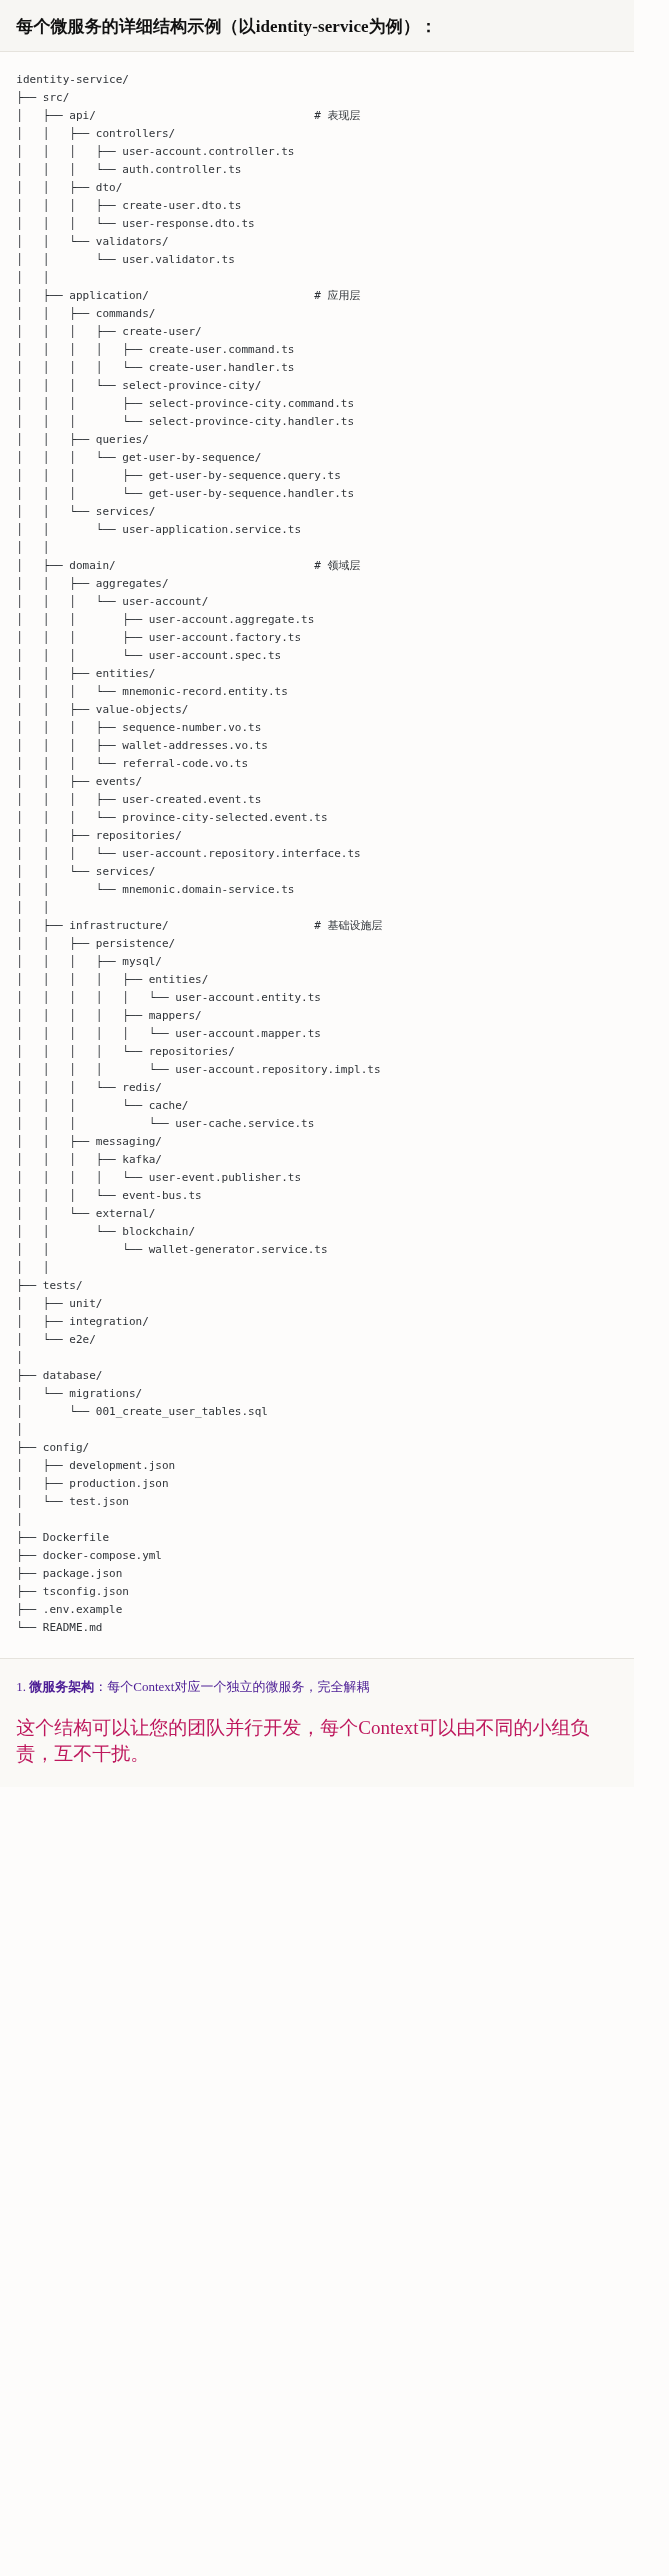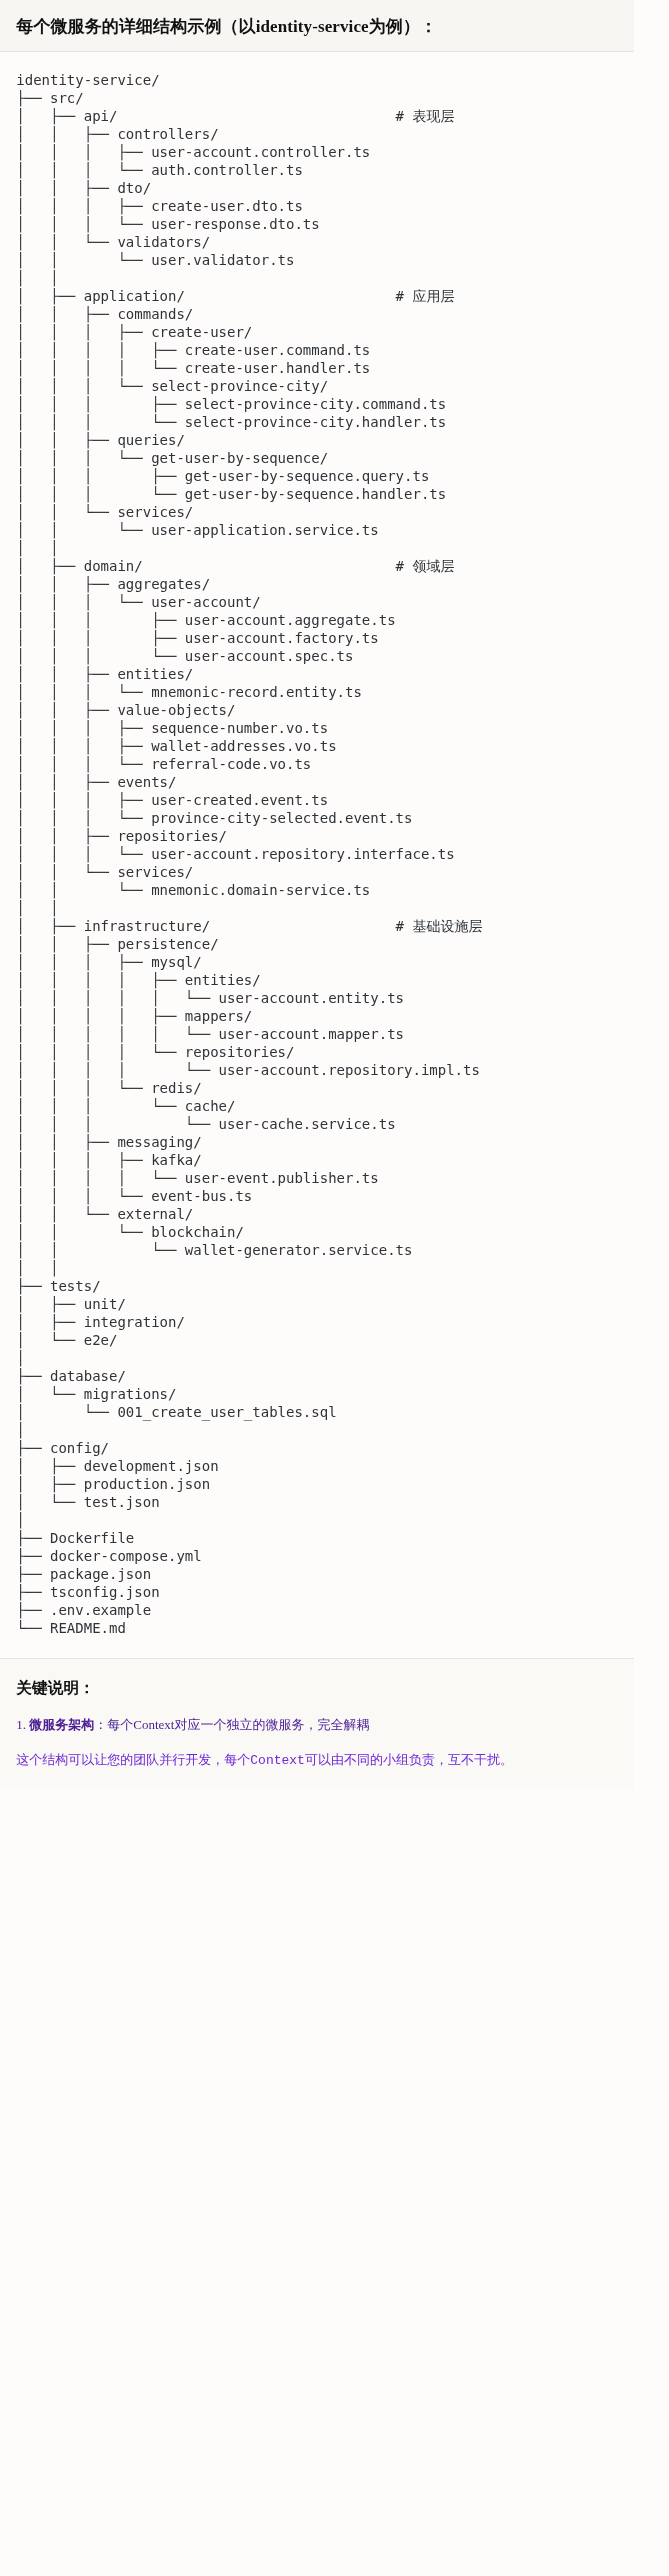--- a/index.html
+++ b/index.html
@@ -40,21 +40,21 @@
   
   .tree-block {
     background: #fdfcfb;
     padding: 19px 16.3px 21px 16.3px;
     box-sizing: border-box;
     border-bottom: 0.6px solid #e6e3dd;
   }
   pre.tree {
     margin: 0;
     font-family: "DejaVu Sans Mono", "Liberation Mono", monospace;
-    font-size: 14px;
+    font-size: 11px;
     line-height: 18px;
     color: #2f3338;
     white-space: pre;
     tab-size: 4;
   }
 
   
   .notes-block {
     background: #faf9f6;
     padding: 19px 16.3px 19px 16.3px;
@@ -82,24 +82,24 @@
   .note-item .term {
     font-weight: bold;
   }
   .note-item .sep {
     font-weight: normal;
   }
   .note-item .desc {
     font-weight: normal;
   }
   .closing {
-    font-family: Liberation Mono, monospace;
-    font-size: 13px;
+    font-family: Liberation Serif, serif;
+    font-size: 19px;
     line-height: 1.4;
-    color: #6d28d9;
+    color: #be185d;
     margin: 16.3px 0 0 0;
   }
 </style>
 </head>
 <body>
 
 <div class="page">
 
   <div class="heading-band">
     <h1 class="heading-title">每个微服务的详细结构示例（以identity-service为例）：</h1>
@@ -189,21 +189,20 @@
 │
 ├── Dockerfile
 ├── docker-compose.yml
 ├── package.json
 ├── tsconfig.json
 ├── .env.example
 └── README.md</pre>
   </div>
 
   <div class="notes-block">
-    <h2 class="notes-title">关键说明：</h2>
 
     <p class="note-item">
       <span class="num">1.</span>
       <span class="term">微服务架构</span><span class="sep">：</span><span class="desc">每个Context对应一个独立的微服务，完全解耦</span>
     </p>
 
 
 
 
 

